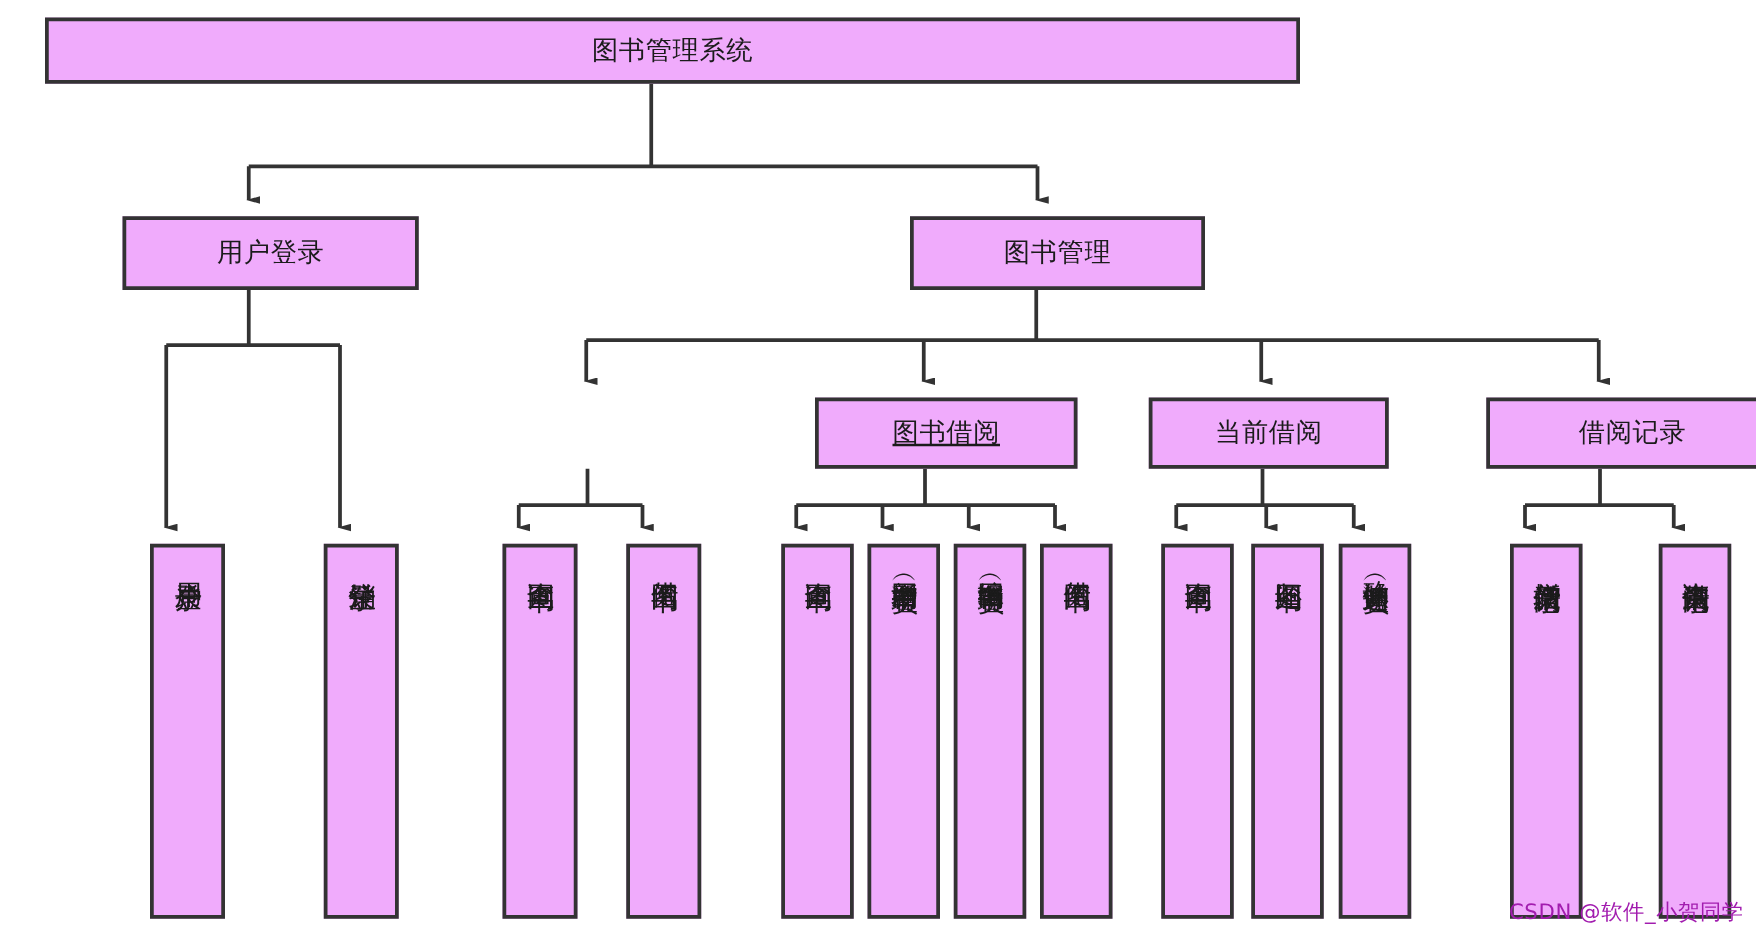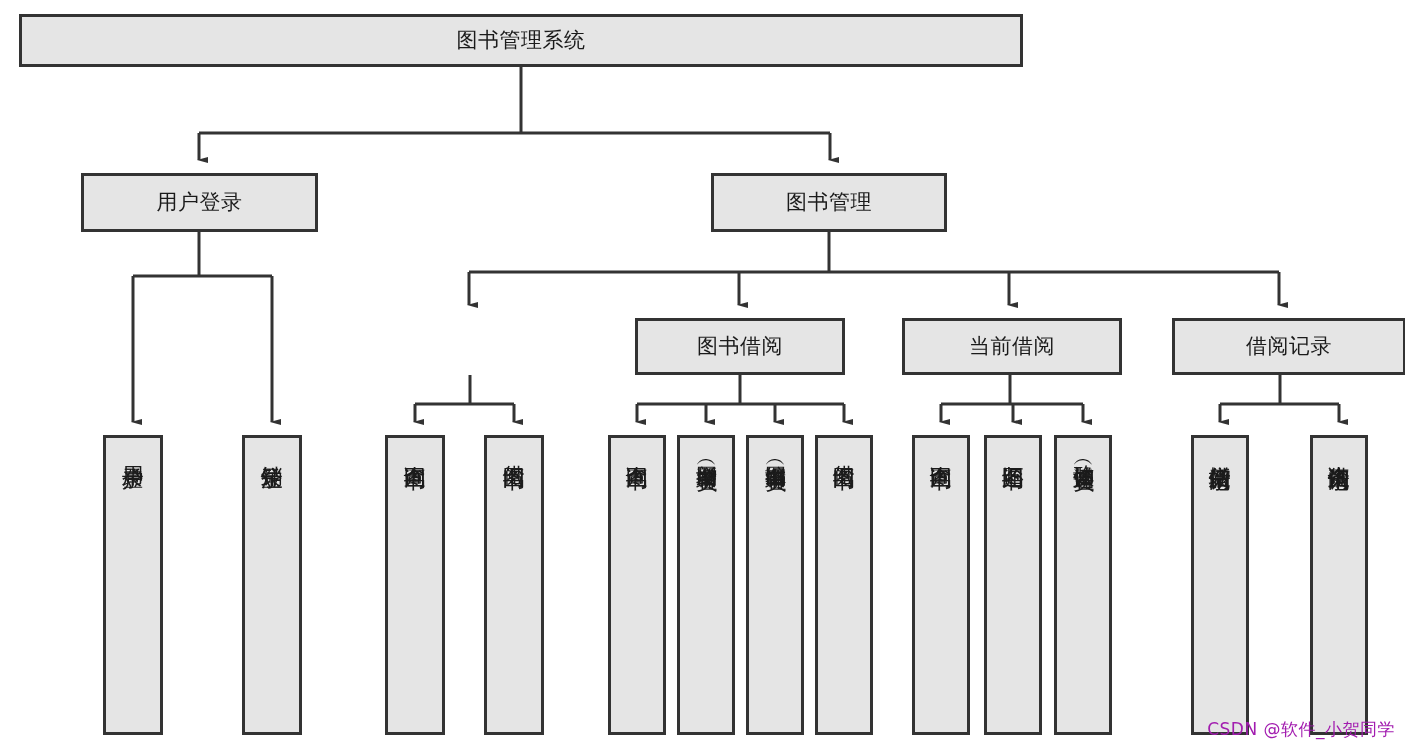--- a/index.html
+++ b/index.html
@@ -22,27 +22,28 @@
     position: absolute;
     left: 0;
     top: 0;
     width: 1405px;
     height: 747px;
     pointer-events: none;
   }
   .node {
     position: absolute;
     box-sizing: border-box;
-    background: #e5e5e5;
+    background: #f0abfc;
     border: 3px solid #333333;
     display: flex;
     align-items: center;
     justify-content: center;
     color: #1b1b1b;
     z-index: 2;
+    margin-left: 17px;
   }
   .node.root {
     border-width: 3px;
   }
   .node-label-h {
     font-size: 21px;
     line-height: 1.25;
     letter-spacing: 0.5px;
     white-space: nowrap;
   }
@@ -136,24 +137,24 @@
     <span class="node-label-h">图书管理系统</span>
   </div>
 
   <div class="node" style="left:81px; top:173px; width:237px; height:59px;">
     <span class="node-label-h">用户登录</span>
   </div>
   <div class="node" style="left:711px; top:173px; width:236px; height:59px;">
     <span class="node-label-h">图书管理</span>
   </div>
 
-  <div class="node" style="left:635px; top:318px; width:210px; height:57px;">
+  <div class="node" style="left:635px; top:318px; width:210px; height:57px;text-decoration:underline;">
     <span class="node-label-h">图书借阅</span>
   </div>
-  <div class="node" style="left:902px; top:318px; width:220px; height:57px;">
+  <div class="node" style="left:902px; top:318px; width:192px; height:57px;">
     <span class="node-label-h">当前借阅</span>
   </div>
   <div class="node" style="left:1172px; top:318px; width:234px; height:57px;">
     <span class="node-label-h">借阅记录</span>
   </div>
 
   <div class="node leaf" style="left:103px; top:435px; width:60px; height:300px;">
     <span class="node-label-v">用户登录</span>
   </div>
   <div class="node leaf" style="left:242px; top:435px; width:60px; height:300px;">

